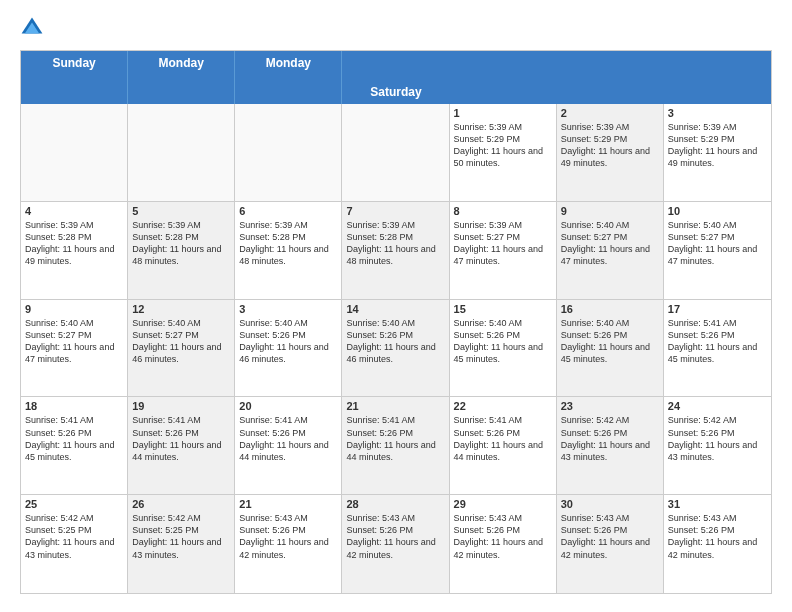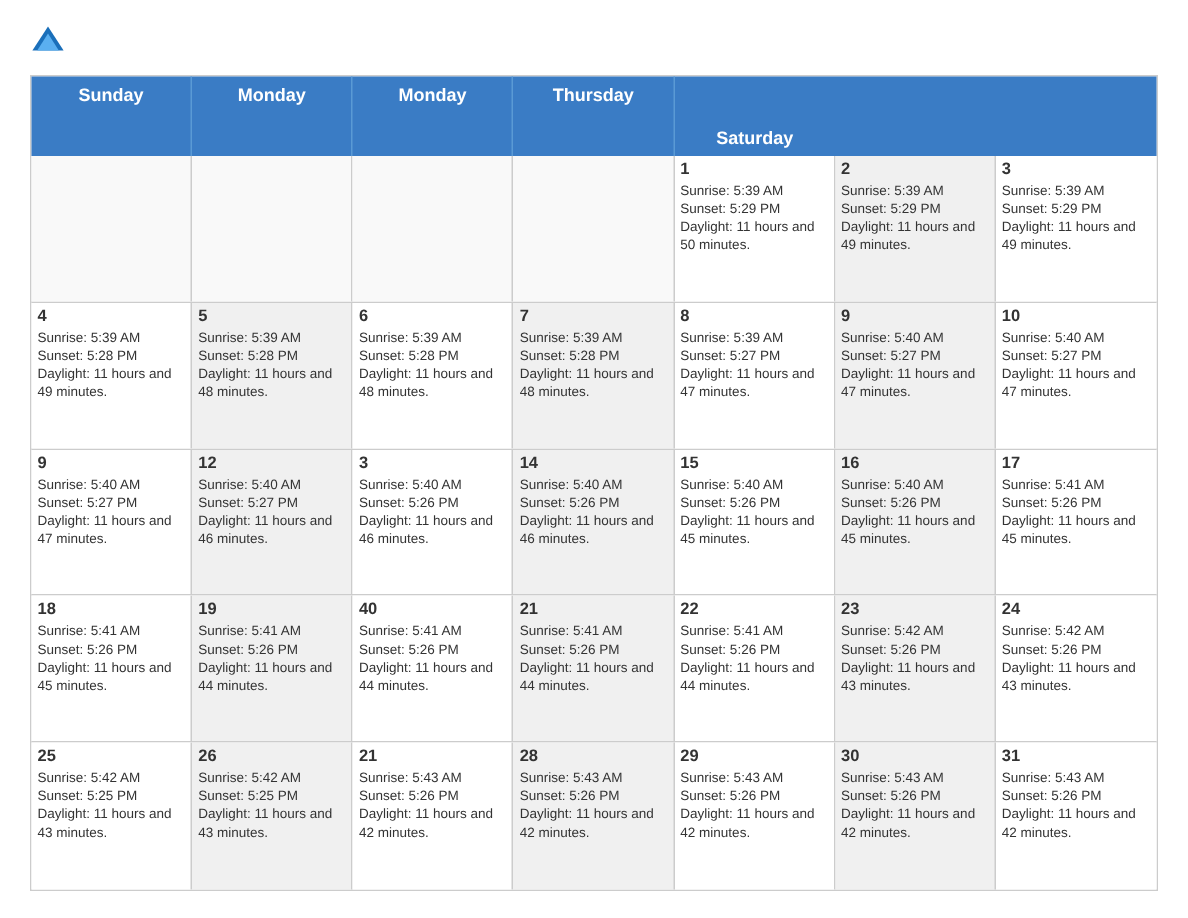--- a/index.html
+++ b/index.html
@@ -132,21 +132,20 @@
       <div class="month-title"></div>
       <div class="location"></div>
     </div>
   </div>
 
   <div class="calendar">
     <div class="cal-header">
     <div class="cal-header-cell">Sunday</div>
         <div class="cal-header-cell">Monday</div>
         <div class="cal-header-cell">Monday</div>
-        <div class="cal-header-cell">Thursday</div>
         <div class="cal-header-cell">Saturday</div>
       </div>
     <div class="cal-body">
     <div class="cal-row">
           <div class="cal-cell empty"></div>
           <div class="cal-cell empty"></div>
           <div class="cal-cell empty"></div>
           <div class="cal-cell empty"></div>
           <div class="cal-cell">
             <span class="day-number">1</span>
@@ -224,21 +223,21 @@
         <div class="cal-row">
           <div class="cal-cell">
             <span class="day-number">18</span>
             <div class="cell-text">Sunrise: 5:41 AM<br>Sunset: 5:26 PM<br>Daylight: 11 hours and 45 minutes.</div>
           </div>
           <div class="cal-cell shaded">
             <span class="day-number">19</span>
             <div class="cell-text">Sunrise: 5:41 AM<br>Sunset: 5:26 PM<br>Daylight: 11 hours and 44 minutes.</div>
           </div>
           <div class="cal-cell">
-            <span class="day-number">40</span>
+            <span class="day-number">20</span>
             <div class="cell-text">Sunrise: 5:41 AM<br>Sunset: 5:26 PM<br>Daylight: 11 hours and 44 minutes.</div>
           </div>
           <div class="cal-cell shaded">
             <span class="day-number">21</span>
             <div class="cell-text">Sunrise: 5:41 AM<br>Sunset: 5:26 PM<br>Daylight: 11 hours and 44 minutes.</div>
           </div>
           <div class="cal-cell">
             <span class="day-number">22</span>
             <div class="cell-text">Sunrise: 5:41 AM<br>Sunset: 5:26 PM<br>Daylight: 11 hours and 44 minutes.</div>
           </div>

